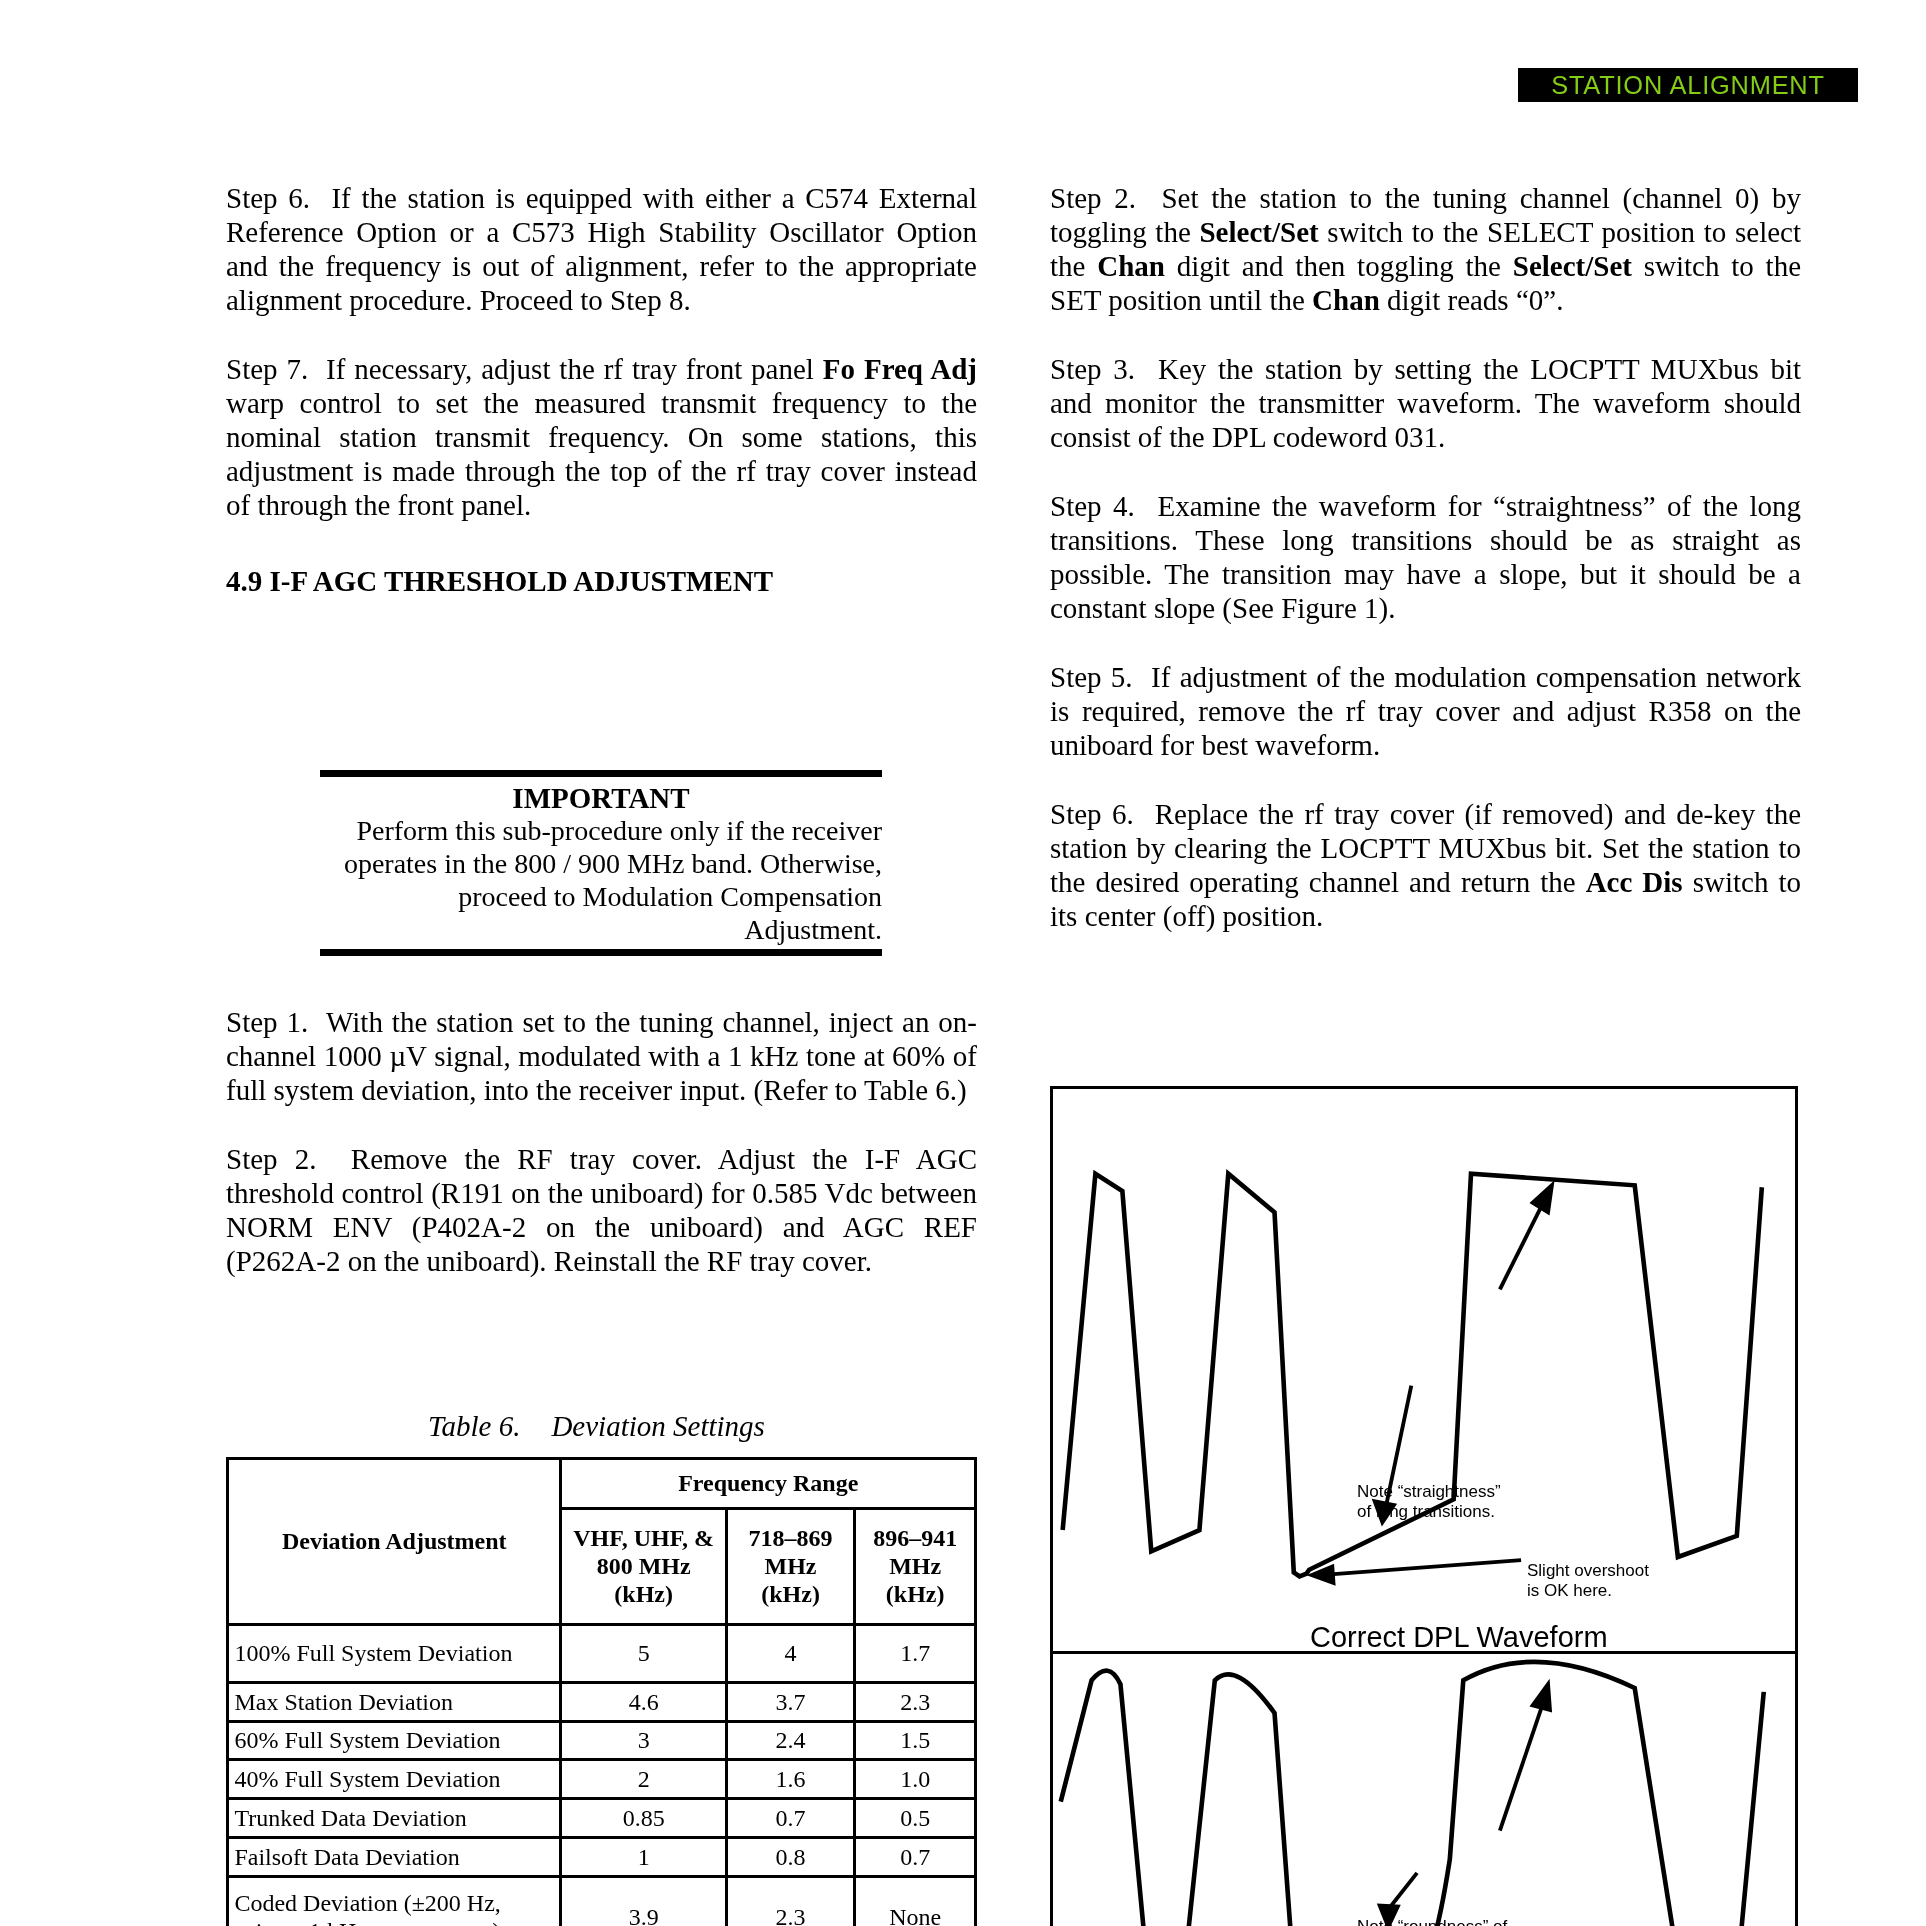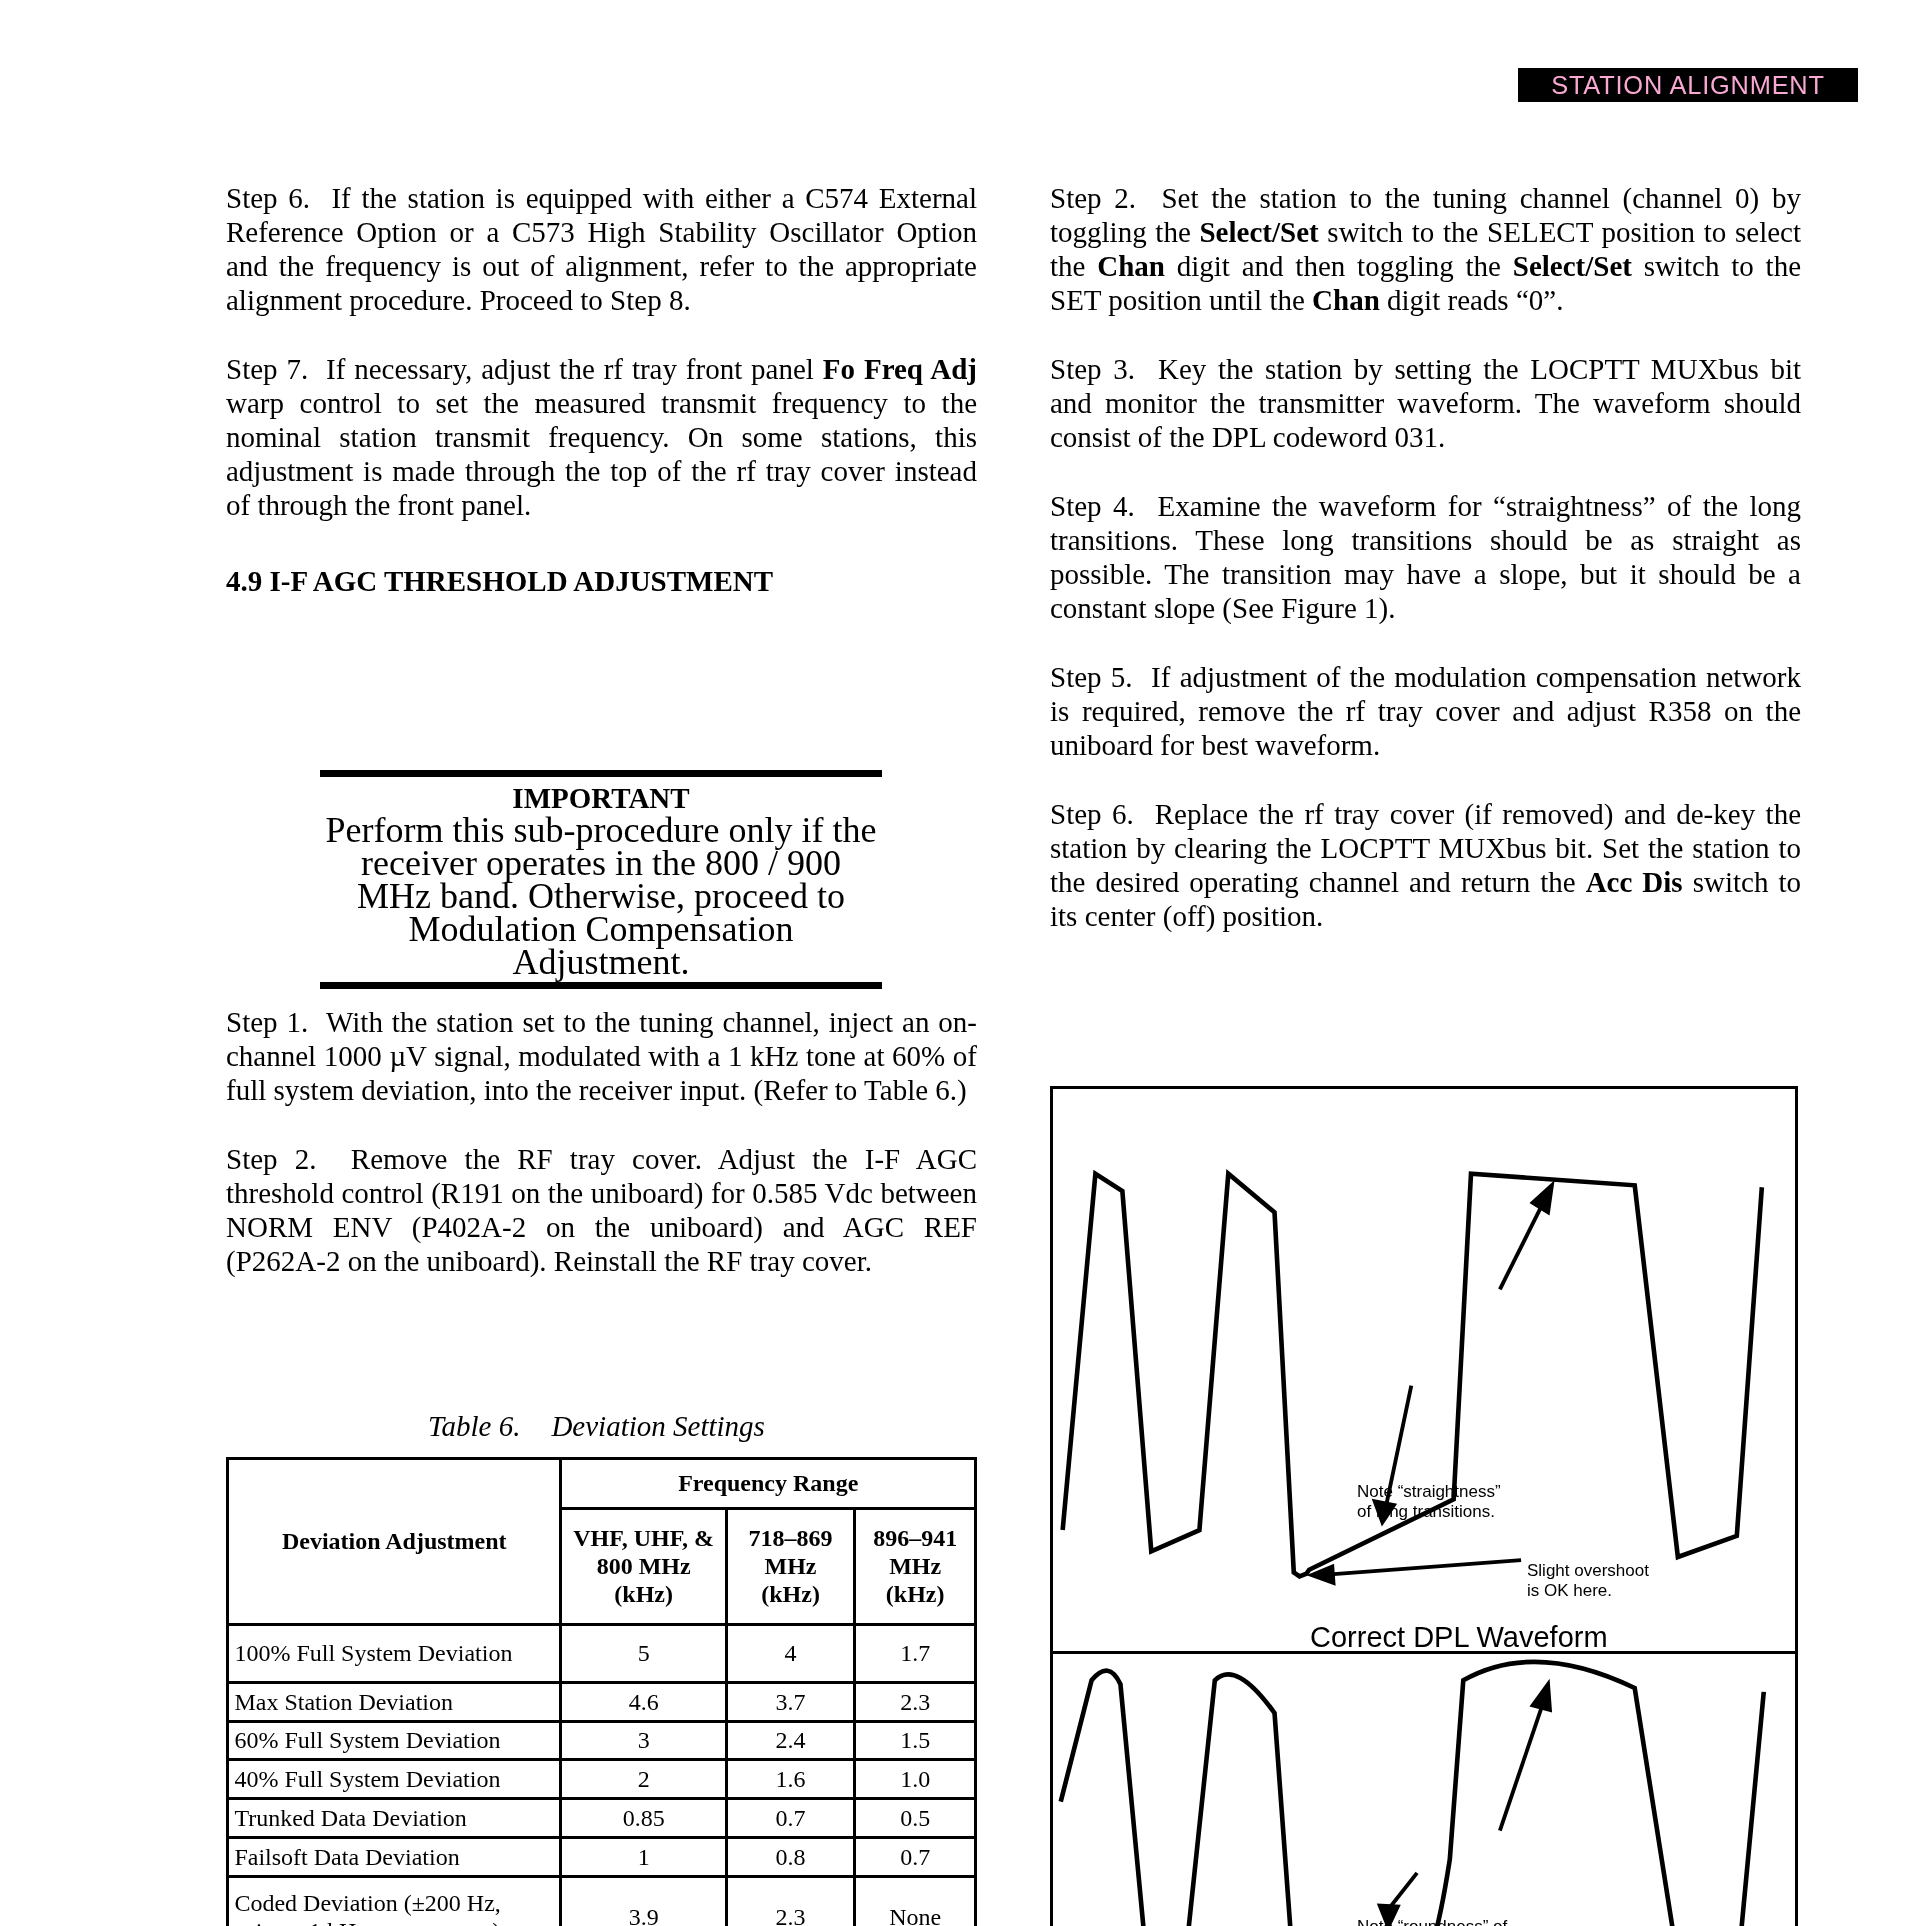--- a/index.html
+++ b/index.html
@@ -1,29 +1,29 @@
 <!DOCTYPE html>
 <html style="font-size:6.2px"><head>
 <meta charset="utf-8">
 <style>
   html, body { margin:0; padding:0; background:#ffffff; }
   body { width:1938px; height:2555px; position:relative; overflow:hidden;
          font-family:"Liberation Serif","DejaVu Serif",serif; color:#000; }
   .abs { position:absolute; }
   .header-badge { left:1518px; top:68px; width:340px; height:34px; background:#000;
-         color:#f9a8d4; font-family:"Liberation Sans","DejaVu Sans",sans-serif;
+         color:#84cc16; font-family:"Liberation Sans","DejaVu Sans",sans-serif;
          font-size:25.4px; letter-spacing:0.8px; display:flex; align-items:center; justify-content:center; }
   .col { position:absolute; width:751px; font-size:29px; line-height:34px; text-align:justify; }
   .para { margin:0; }
   .para b { font-weight:bold; }
   .h-section { font-size:29px; font-weight:bold; line-height:34px; margin:0; }
   .important { position:absolute; left:320px; top:770px; width:562px; }
   .important .bar { height:7px; background:#000; }
   .important .title { text-align:center; font-weight:bold; font-size:29px; line-height:32px; margin-top:4.6px; }
-  .important .body { font-size:36px; line-height:33px; text-align:center; }
+  .important .body { font-size:28px; line-height:33px; text-align:right; }
   .table-caption { position:absolute; left:428px; top:1410px; font-style:italic; font-size:29px; }
   .table-caption span { margin-right:31px; }
   table.dev { position:absolute; left:226px; top:1457px; width:751px; border-collapse:collapse;
          font-size:24px; line-height:28px; }
   table.dev td, table.dev th { border:3.1px solid #000; padding:3.9px 5.4px; }
   table.dev th { font-weight:bold; text-align:center; }
   table.dev td.num { text-align:center; }
   table.dev td.lbl { text-align:left; }
   .figure-box { position:absolute; left:1050px; top:1086px; width:748px; height:1132px;
          border:3.1px solid #000; box-sizing:border-box; }

